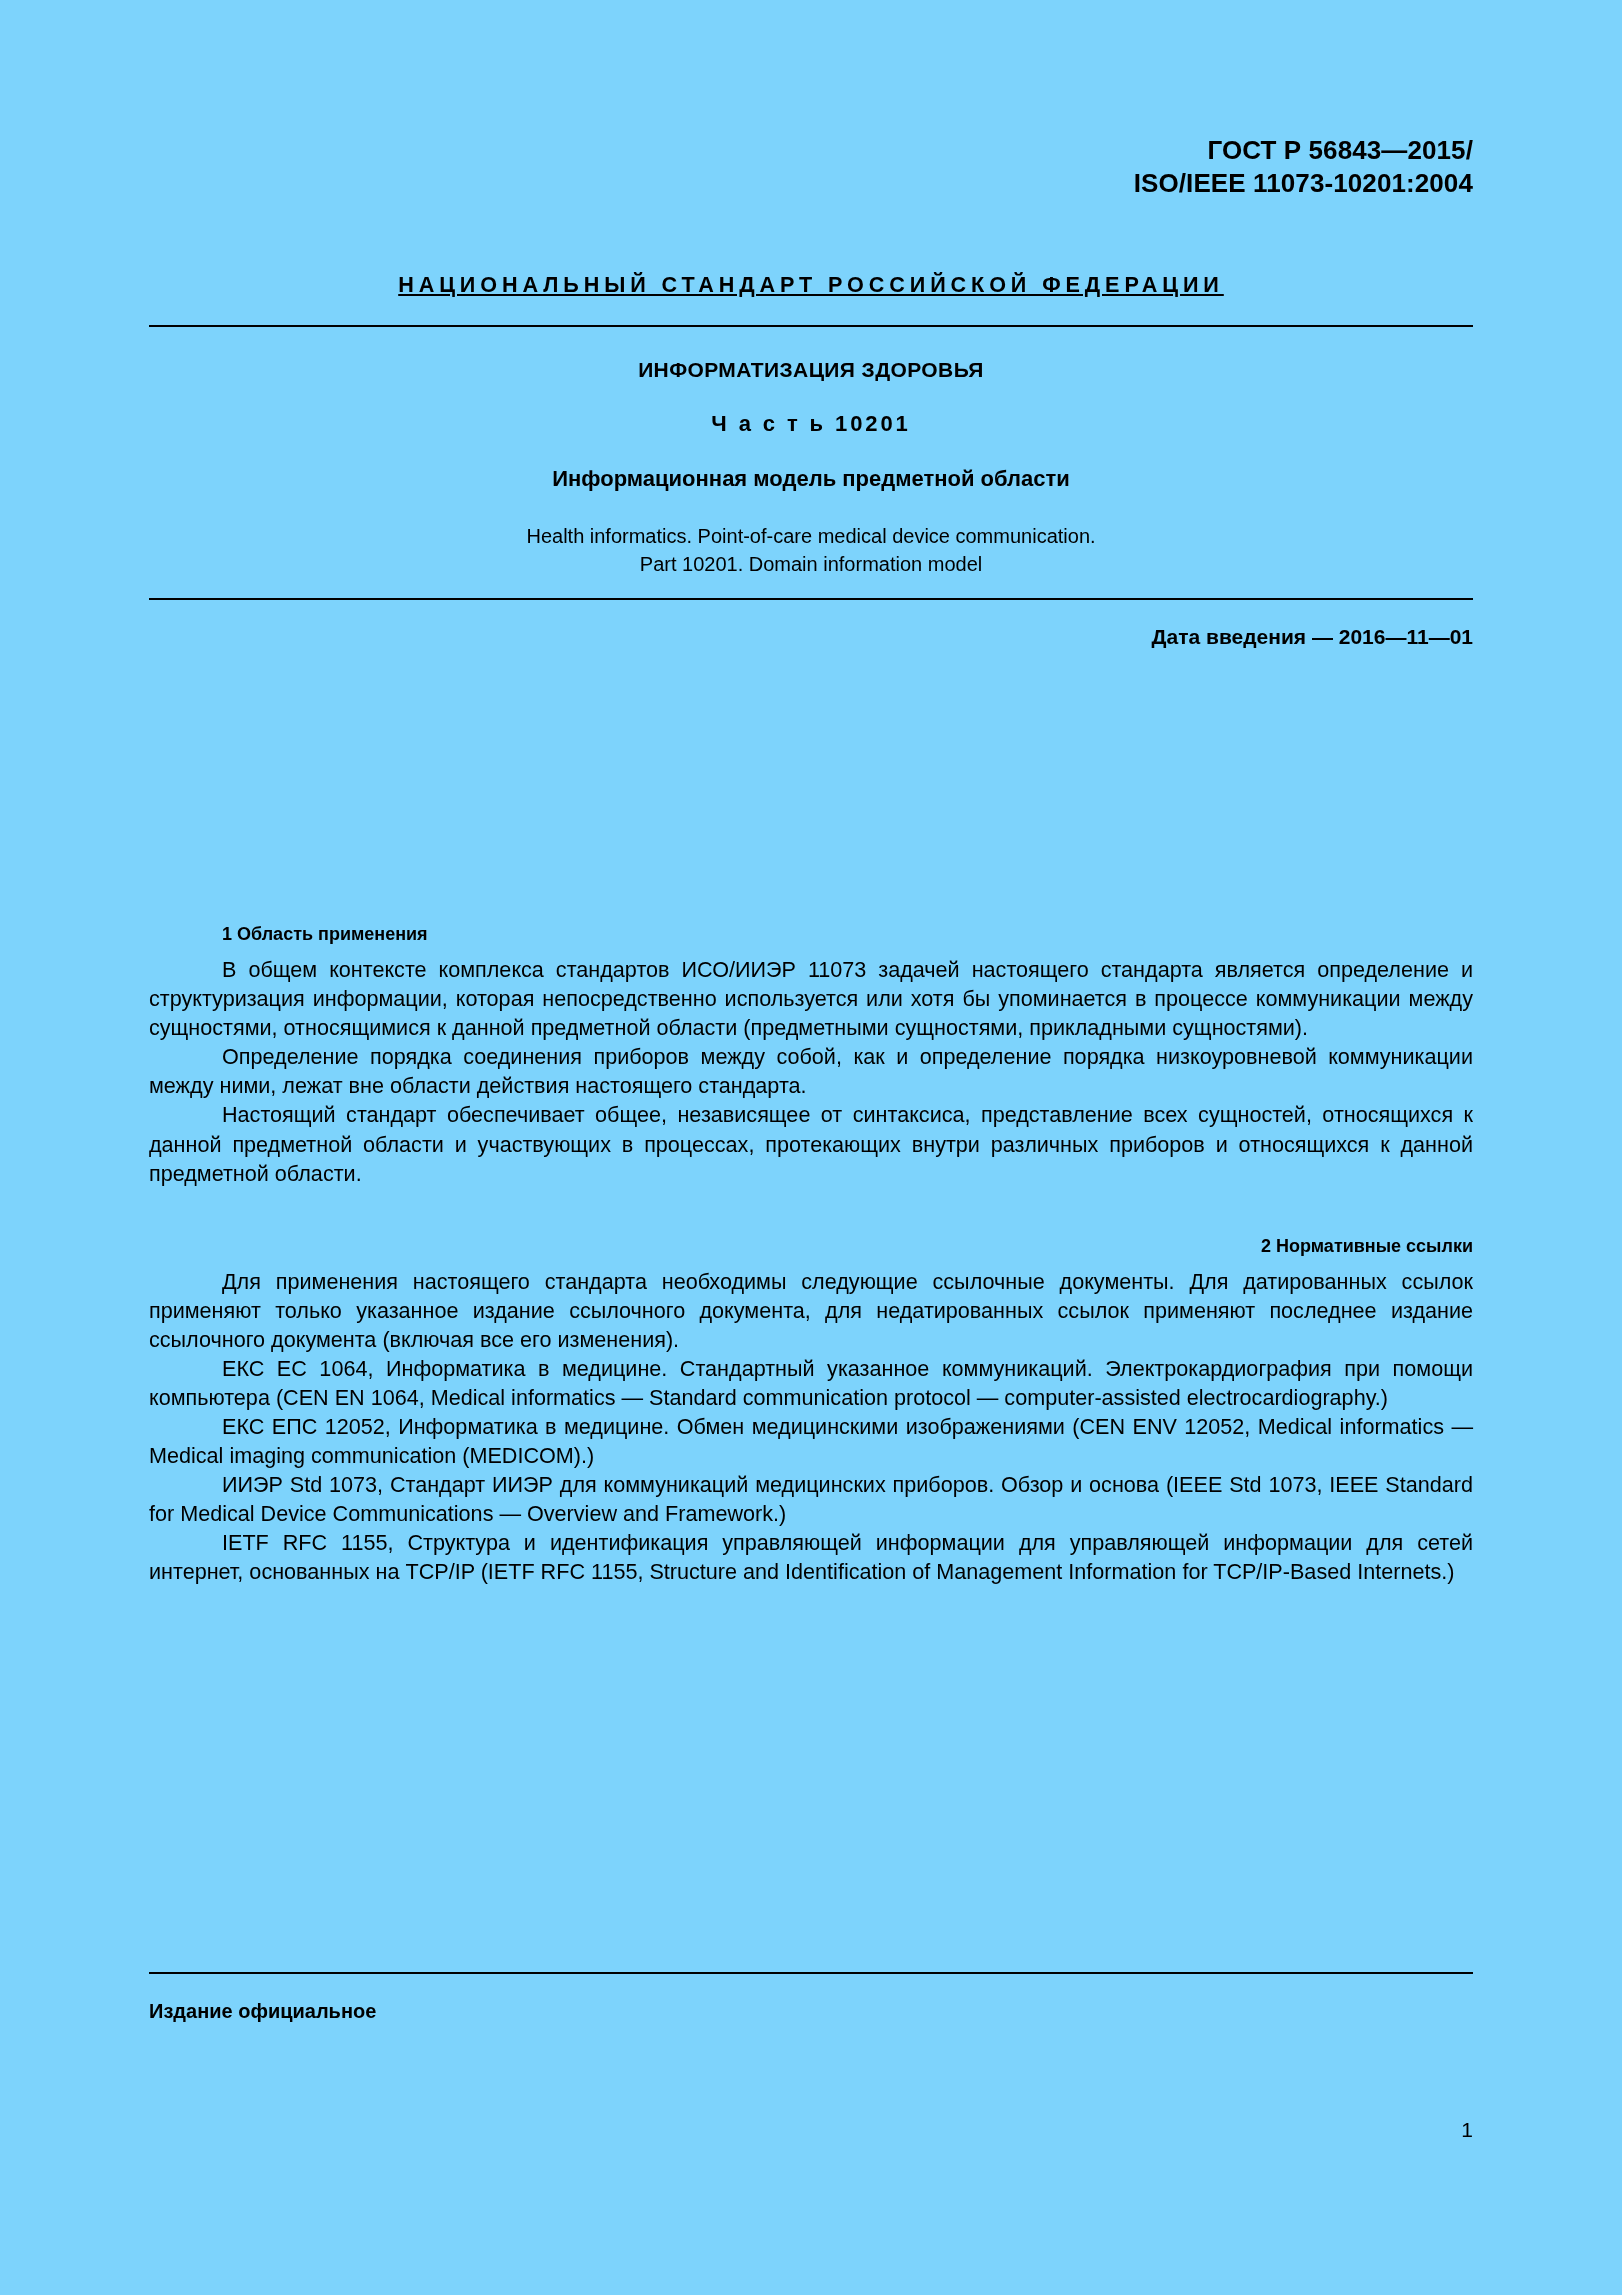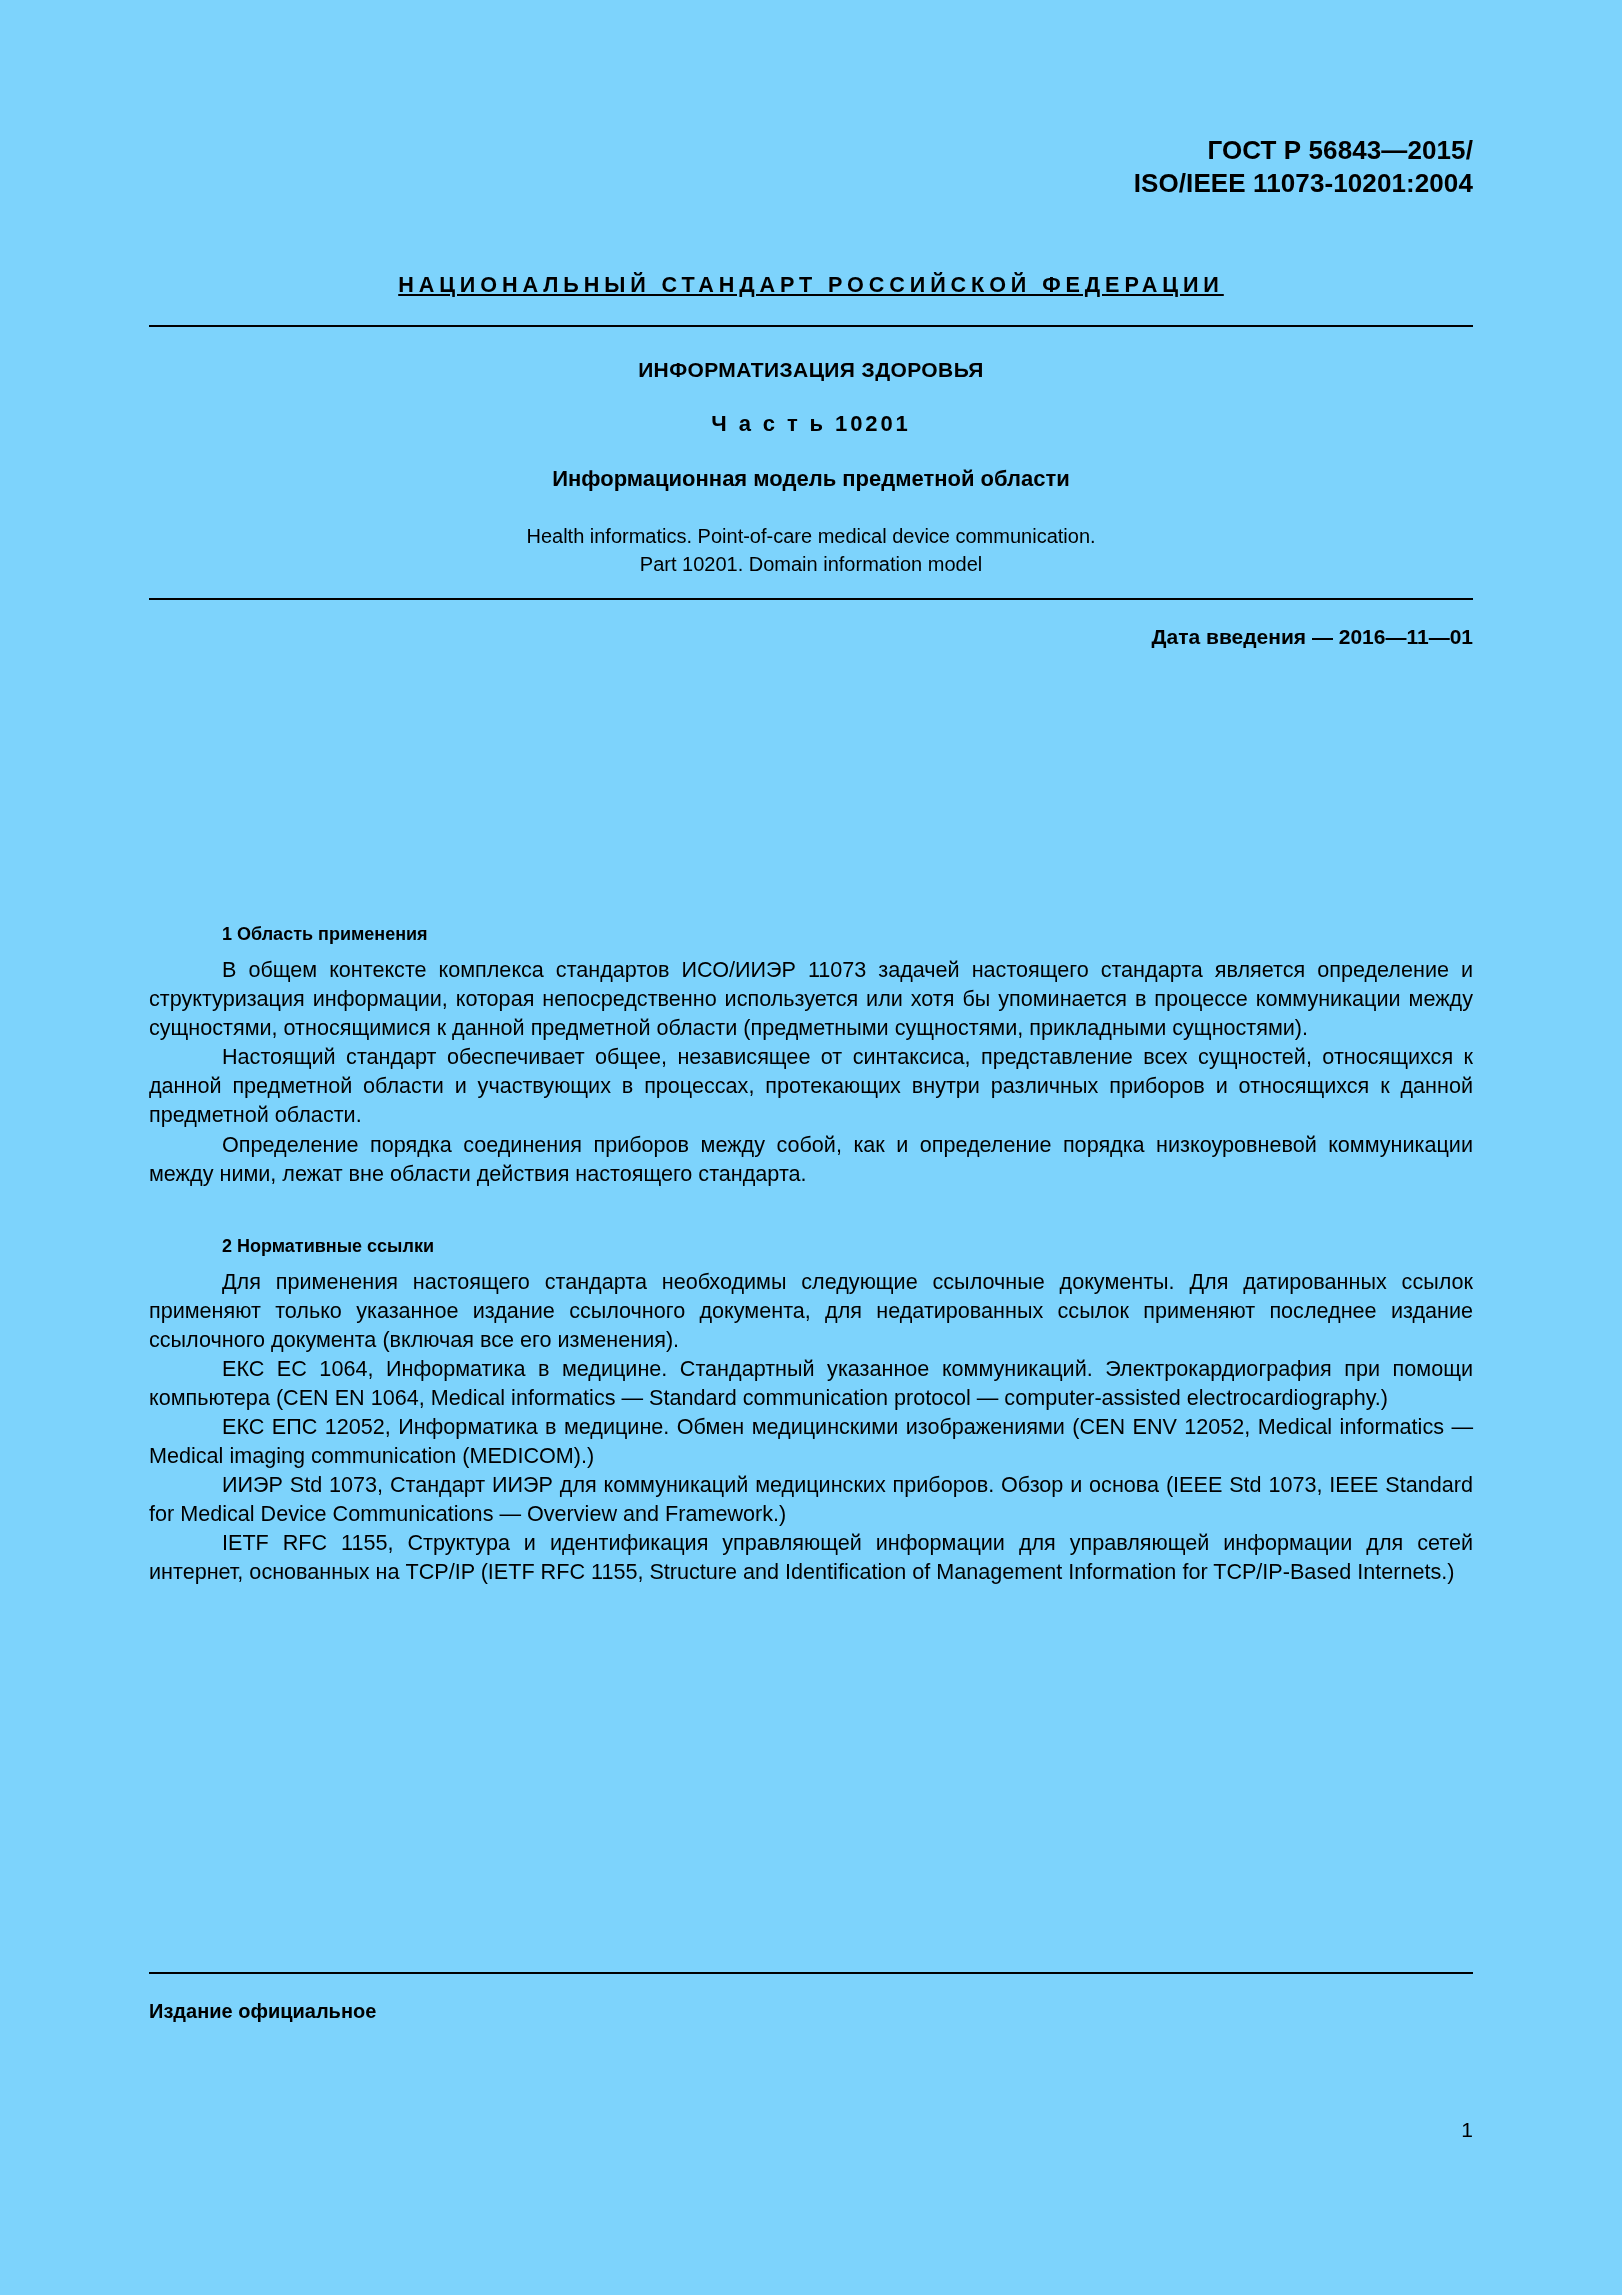--- a/index.html
+++ b/index.html
@@ -102,20 +102,21 @@
     margin-top: 275px;
   }
   h2.section {
     font-size: 18px;
     font-weight: bold;
     margin: 0 0 10.5px 0;
     padding-left: 73px;
   }
   h2.section.second {
     margin-top: 48px;
+    text-align: right;
   }
   p.para {
     font-size: 21.6px;
     line-height: 1.345;
     margin: 0;
     text-align: justify;
     text-indent: 73px;
     hyphens: manual;
   }
   p.para + p.para { margin-top: 0; }
@@ -173,22 +174,22 @@
     </div>
 
     <hr class="rule bottom">
 
     <div class="intro-date">Дата введения — 2016—11—01</div>
 
     <div class="body-area">
 
       <h2 class="section">1 Область применения</h2>
       <p class="para">В общем контексте комплекса стандартов ИСО/ИИЭР 11073 задачей настоящего стандарта явля­ется определение и структуризация информации, которая непосредственно используется или хотя бы упоминается в процессе коммуникации между сущностями, относящимися к данной предметной обла­сти (предметными сущностями, прикладными сущностями).</p>
+      <p class="para">Определение порядка соединения приборов между собой, как и определение порядка низкоуров­невой коммуникации между ними, лежат вне области действия настоящего стандарта.</p>
       <p class="para">Настоящий стандарт обеспечивает общее, независящее от синтаксиса, представление всех сущ­ностей, относящихся к данной предметной области и участвующих в процессах, протекающих внутри различных приборов и относящихся к данной предметной области.</p>
-      <p class="para">Определение порядка соединения приборов между собой, как и определение порядка низкоуров­невой коммуникации между ними, лежат вне области действия настоящего стандарта.</p>
 
       <h2 class="section second">2 Нормативные ссылки</h2>
       <p class="para">Для применения настоящего стандарта необходимы следующие ссылочные документы. Для да­тированных ссылок применяют только указанное издание ссылочного документа, для недатированных ссылок применяют последнее издание ссылочного документа (включая все его изменения).</p>
       <p class="para">ЕКС ЕС 1064, Информатика в медицине. Стандартный указанное коммуникаций. Электрокардио­графия при помощи компьютера (CEN EN 1064, Medical informatics — Standard communication protocol — computer-assisted electrocardiography.)</p>
       <p class="para">ЕКС ЕПС 12052, Информатика в медицине. Обмен медицинскими изображениями (CEN ENV 12052, Medical informatics — Medical imaging communication (MEDICOM).)</p>
       <p class="para">ИИЭР Std 1073, Стандарт ИИЭР для коммуникаций медицинских приборов. Обзор и основа (IEEE Std 1073, IEEE Standard for Medical Device Communications — Overview and Framework.)</p>
       <p class="para">IETF RFC 1155, Структура и идентификация управляющей информации для управляющей ин­формации для сетей интернет, основанных на TCP/IP (IETF RFC 1155, Structure and Identification of Management Information for TCP/IP-Based Internets.)</p>
 
     </div>
 

